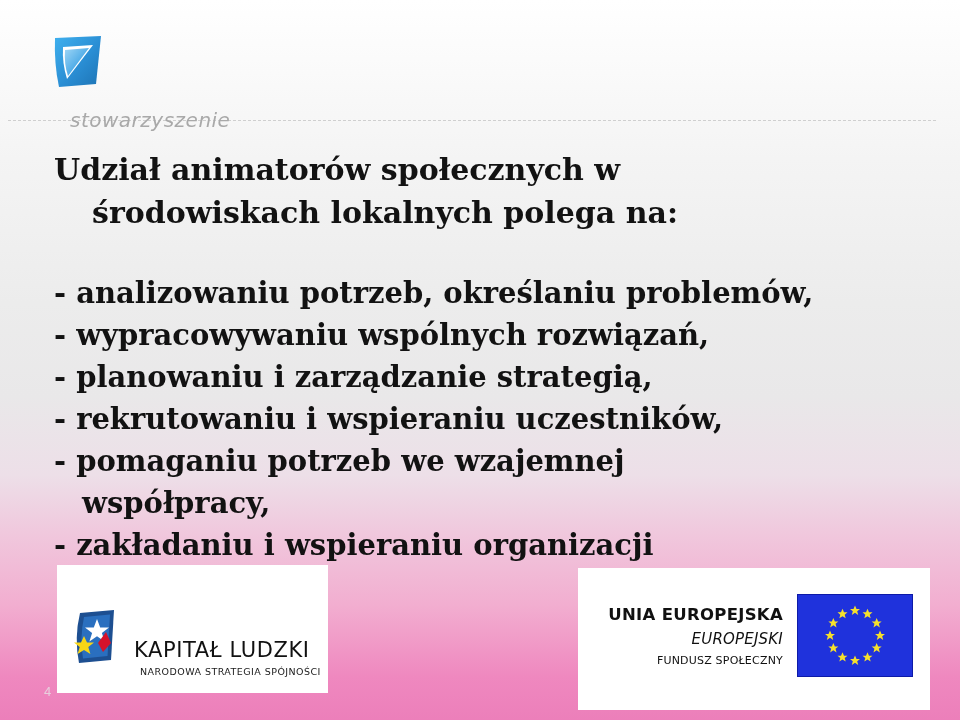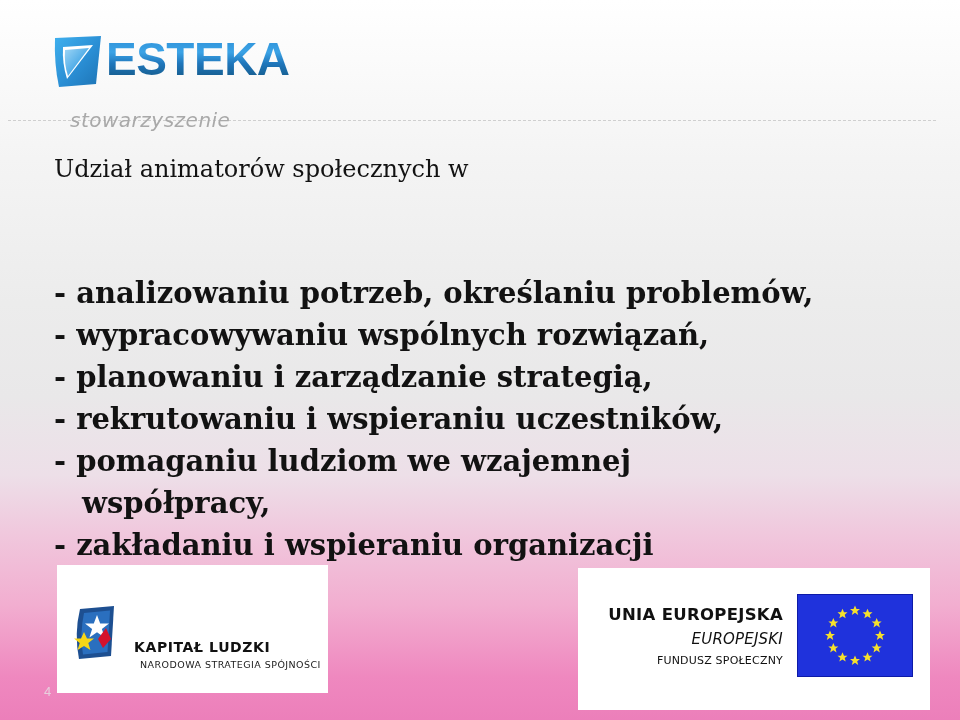--- a/index.html
+++ b/index.html
@@ -79,22 +79,22 @@
     letter-spacing: 0.5px;
   }
 
   
   .title {
     position: absolute;
     left: 54px;
     top: 148px;
     width: 860px;
     font-family: "DejaVu Serif", "Liberation Serif", serif;
-    font-weight: normal;
-    font-size: 24px;
+    font-weight: bold;
+    font-size: 30px;
     line-height: 43px;
     color: #121212;
   }
   .title .cont {
     display: block;
     padding-left: 38px;
   }
 
   .bullets {
     position: absolute;
@@ -132,22 +132,22 @@
     position: absolute;
     left: 13px;
     top: 30px;
     display: flex;
     align-items: center;
   }
   .kl-emblem { width: 52px; height: 56px; margin-right: 12px; }
   .kl-text { line-height: 1; }
   .kl-title {
     font-family: "DejaVu Sans", sans-serif;
-    font-size: 14px;
-    font-weight: bold;
+    font-size: 21px;
+    font-weight: normal;
     letter-spacing: 0.6px;
     color: #111;
     margin-top: 45px;
   }
   .kl-sub {
     font-family: "DejaVu Sans", sans-serif;
     font-size: 9.5px;
     letter-spacing: 0.45px;
     color: #1a1a1a;
     margin-top: 6px;
@@ -208,36 +208,36 @@
             <stop offset="0%" stop-color="#9fd6f6"></stop>
             <stop offset="60%" stop-color="#4aa9e6"></stop>
             <stop offset="100%" stop-color="#2b8ad0"></stop>
           </linearGradient>
         </defs>
         <path d="M3 4 L49 2 L44 50 L7 53 Q2 30 3 4 Z" fill="url(#kiteOuter)"></path>
         <path d="M11 13 L41 11 L15 45 Q10 29 11 13 Z" fill="#ffffff"></path>
         <path d="M13 16 L37 14 L16 42 Q12 30 13 16 Z" fill="url(#kiteInner)"></path>
       </svg>
     </span>
-    <span class="brand-word">ESTEKA</span>
   </div>
 
   <div class="divider"></div>
   <div class="sub-brand">stowarzyszenie</div>
 
   <div class="title">
     <span>Udział animatorów społecznych w</span>
+    <span class="cont">środowiskach lokalnych polega na:</span>
   </div>
 
   <div class="bullets">
     <div class="line">- analizowaniu potrzeb, określaniu problemów,</div>
     <div class="line">- wypracowywaniu wspólnych rozwiązań,</div>
     <div class="line">- planowaniu i zarządzanie strategią,</div>
     <div class="line">- rekrutowaniu i wspieraniu uczestników,</div>
-    <div class="line">- pomaganiu ludziom we wzajemnej</div>
+    <div class="line">- pomaganiu potrzeb we wzajemnej</div>
     <div class="line indent">współpracy,</div>
     <div class="line">- zakładaniu i wspieraniu organizacji</div>
   </div>
 
   <div class="panel panel-kl">
     <div class="kl-inner">
       <span class="kl-emblem">
         <svg width="52" height="56" viewBox="0 0 52 56" xmlns="http://www.w3.org/2000/svg">
           <path d="M10 5 L44 2 L41 52 L9 55 Q4 30 10 5 Z" fill="#1d4f91"></path>
           <path d="M14 9 L40 6.5 L37.5 48 L13 50.5 Q9.5 30 14 9 Z" fill="#2a6fbf"></path>

